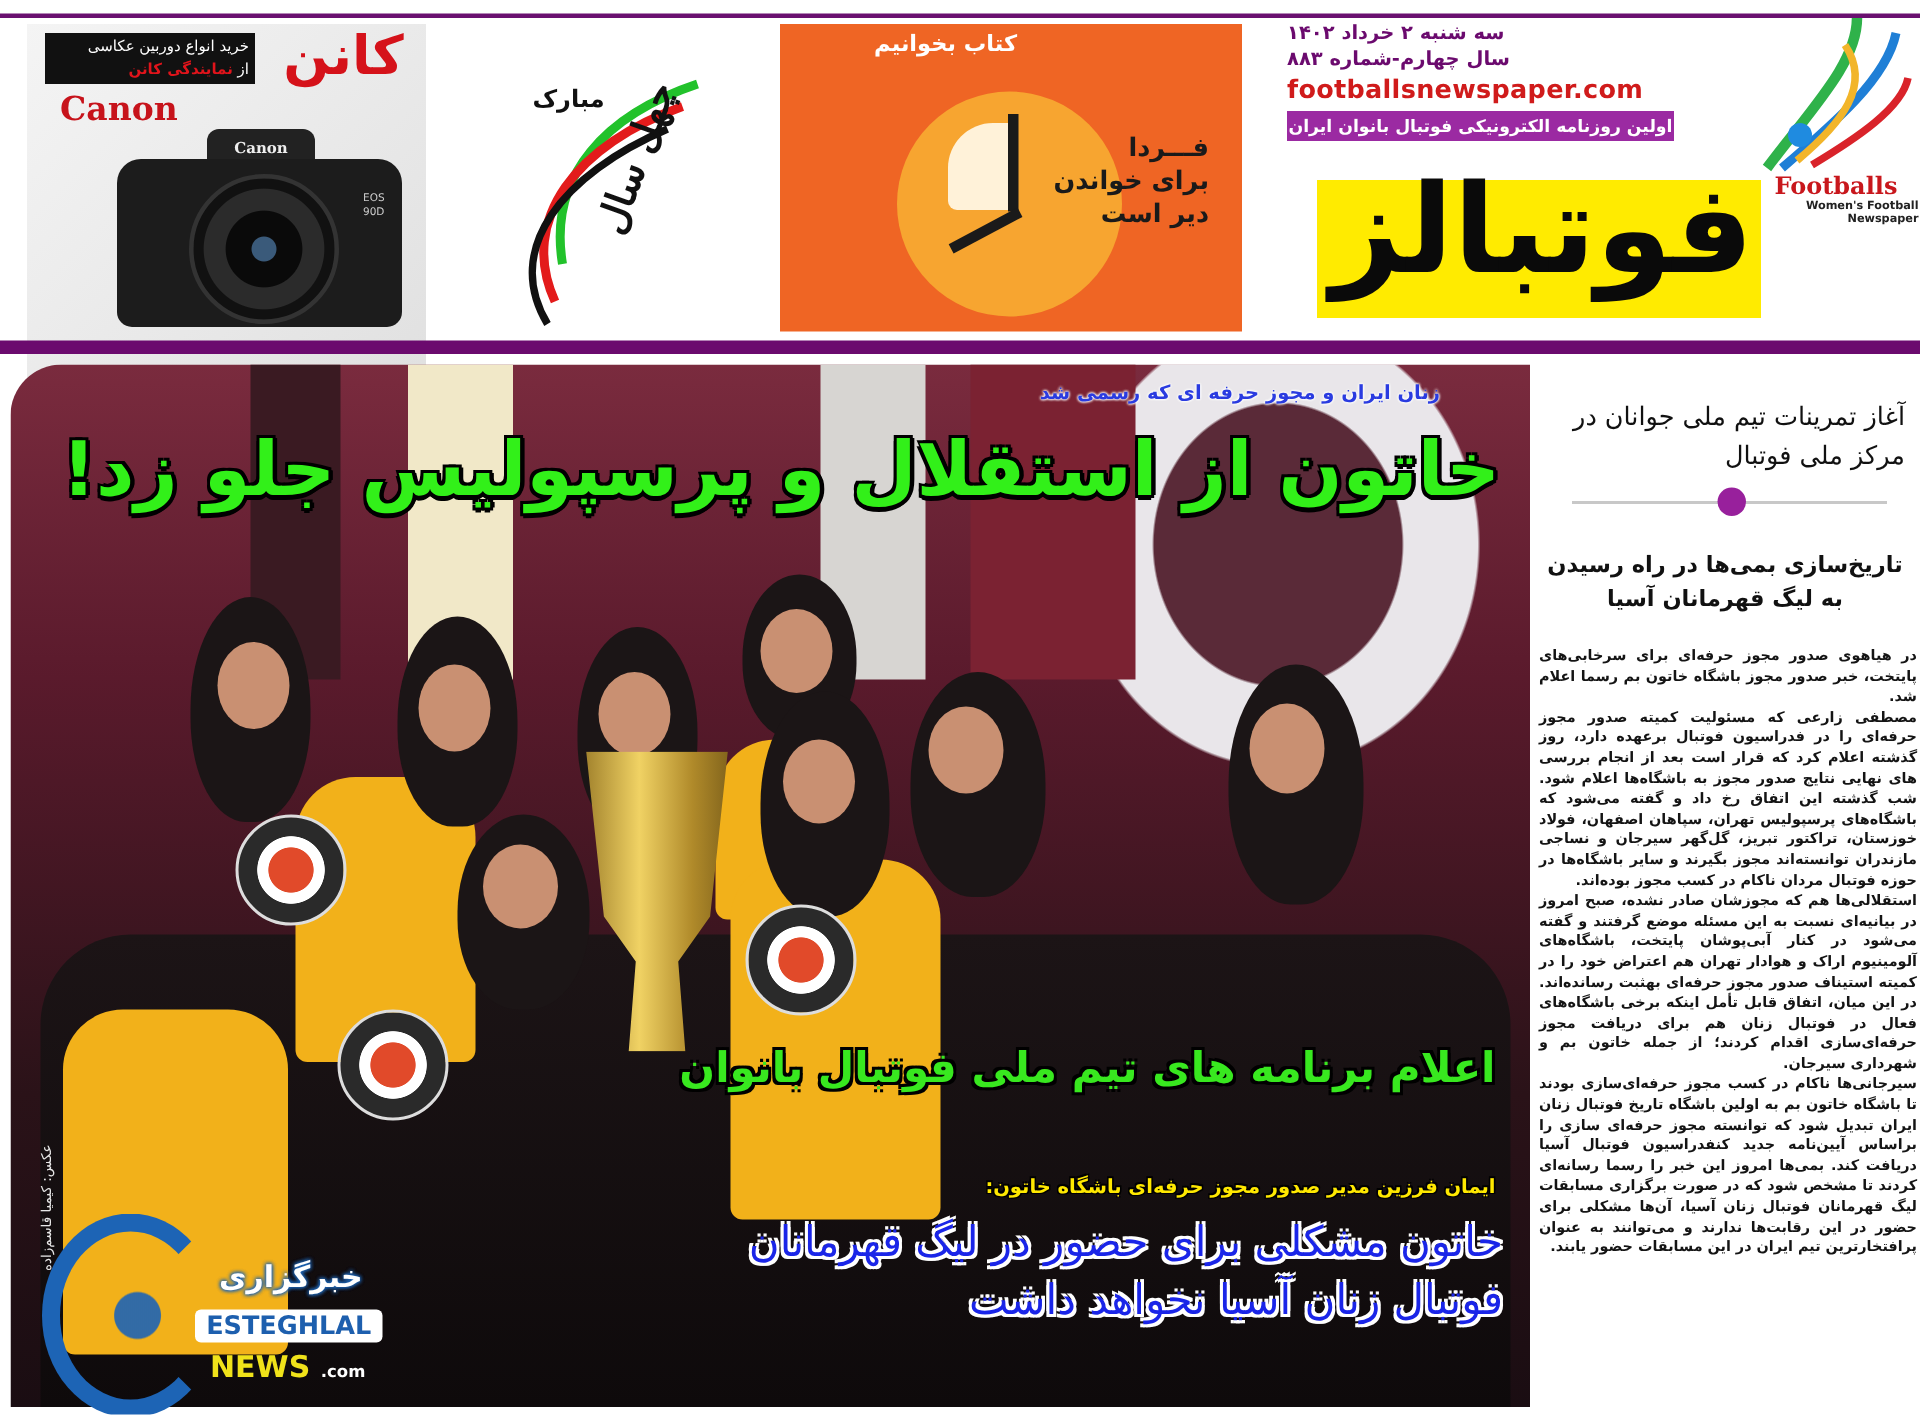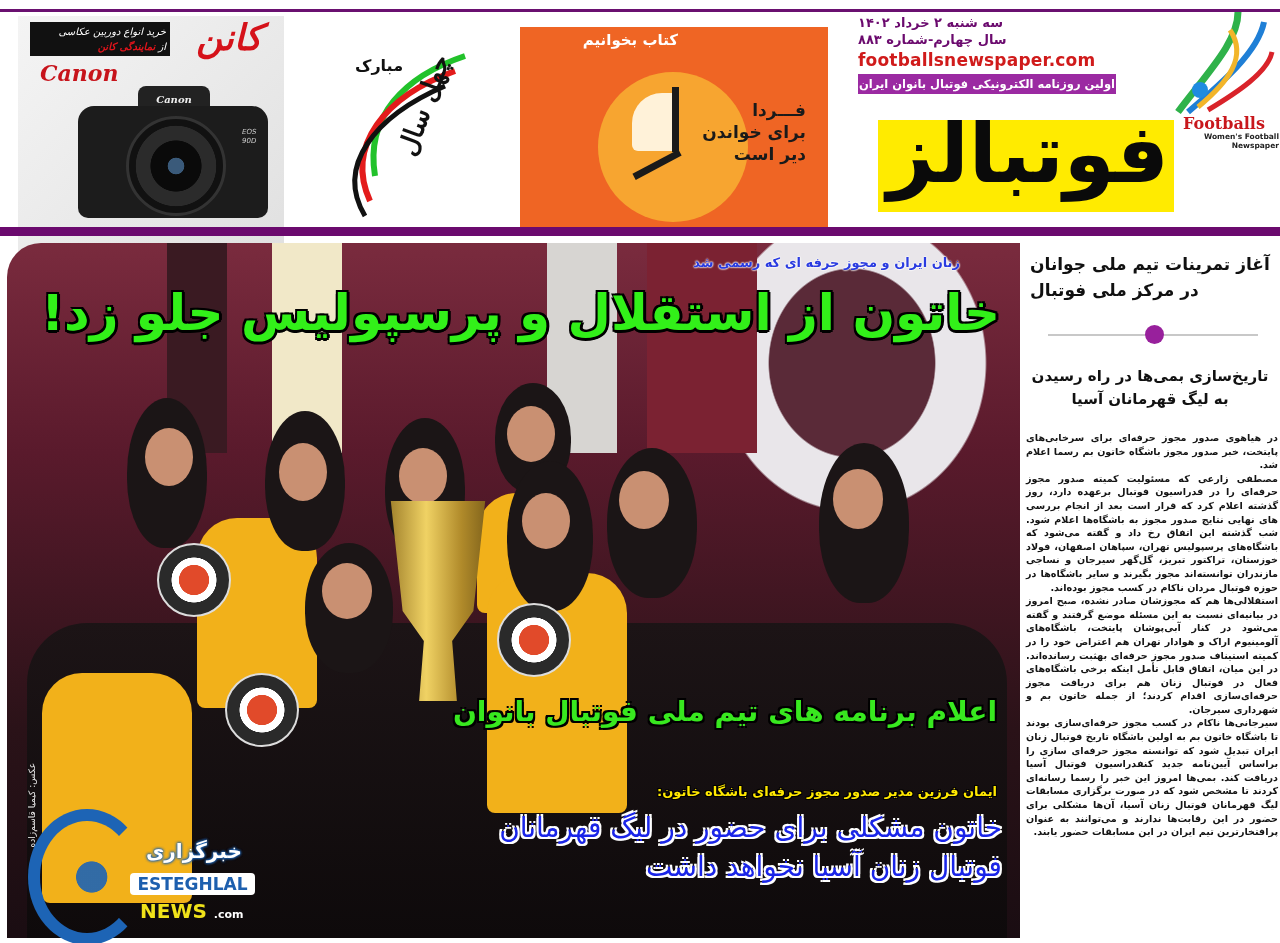--- a/index.html
+++ b/index.html
@@ -4,37 +4,37 @@
 <style>
   * { box-sizing: border-box; margin: 0; padding: 0; }
   html, body { width: 1280px; height: 943px; background: #ffffff; overflow: hidden; }
   body { position: relative; font-family: "DejaVu Sans", sans-serif; }
 
   .top-border { position: absolute; left: 0; top: 0; width: 1280px; height: 12px; background: #ffffff; border-bottom: 3px solid #6a1070; }
   .masthead { position: absolute; left: 0; top: 12px; width: 1280px; height: 214px; background: #fff; }
   .divider-bar { position: absolute; left: 0; top: 227px; width: 1280px; height: 9px; background: #6b0a6e; }
 
   
-  .canon-ad { position: absolute; left: 18px; top: 4px; width: 266px; height: 250px; background: linear-gradient(135deg,#f4f4f4,#e0e0e0); overflow: hidden; font-style: italic; }
+  .canon-ad { position: absolute; left: 18px; top: 4px; width: 266px; height: 250px; background: linear-gradient(135deg,#f4f4f4,#e0e0e0); overflow: hidden; }
   .canon-ad .tag-box { position: absolute; left: 12px; top: 6px; width: 140px; height: 34px; background: #111; color: #fff; font-size: 10px; direction: rtl; text-align: right; padding: 2px 4px; line-height: 15px; }
   .canon-ad .tag-box .red { color: #e0141b; font-weight: bold; }
   .canon-ad .brand-fa { position: absolute; left: 156px; top: 2px; width: 110px; height: 40px; color: #d5121a; font-weight: bold; font-size: 36px; line-height: 40px; text-align: center; font-family: "DejaVu Sans", sans-serif; }
   .canon-ad .brand-en { position: absolute; left: 22px; top: 44px; color: #c7131b; font-family: "DejaVu Serif", serif; font-weight: bold; font-size: 22px; }
   .camera { position: absolute; left: 60px; top: 70px; width: 190px; height: 132px; }
   .camera .body { position: absolute; left: 0; top: 20px; width: 190px; height: 112px; background: #1c1c1c; border-radius: 16px 16px 10px 10px; }
   .camera .hump { position: absolute; left: 60px; top: 0; width: 72px; height: 30px; background: #222; border-radius: 8px 8px 0 0; }
   .camera .hump span { position: absolute; left: 0; right: 0; top: 8px; text-align: center; color: #eee; font-family: "DejaVu Serif", serif; font-size: 10px; font-weight: bold; }
   .camera .lens { position: absolute; left: 48px; top: 30px; width: 100px; height: 100px; border-radius: 50%; background: radial-gradient(circle, #3a5a7a 0 12%, #0a0a0a 13% 38%, #2b2b2b 39% 60%, #111 61% 100%); border: 3px solid #333; }
   .camera .model { position: absolute; left: 164px; top: 42px; color: #ccc; font-size: 7px; line-height: 9px; }
 
   
   .calligraphy { position: absolute; left: 315px; top: 4px; width: 185px; height: 207px; }
 
   
-  .book-ad { position: absolute; left: 520px; top: 15px; width: 308px; height: 205px; background: #ef6524; overflow: hidden; }
+  .book-ad { position: absolute; left: 520px; top: 4px; width: 308px; height: 205px; background: #ef6524; overflow: hidden; }
   .book-ad .title { position: absolute; right: 150px; top: 4px; color: #fff; font-weight: bold; font-size: 15px; direction: rtl; white-space: nowrap; }
   .book-ad .clock { position: absolute; left: 78px; top: 45px; width: 150px; height: 150px; border-radius: 50%; background: #f7a530; }
   .book-ad .hand-h { position: absolute; left: 152px; top: 60px; width: 7px; height: 65px; background: #1a1a1a; }
   .book-ad .hand-m { position: absolute; left: 108px; top: 122px; width: 52px; height: 7px; background: #1a1a1a; transform: rotate(-28deg); transform-origin: right center; }
   .book-ad .pages { position: absolute; left: 112px; top: 66px; width: 40px; height: 58px; background: #fff6e3; border-radius: 30px 0 0 6px; opacity: 0.95; }
   .book-ad .slogan { position: absolute; left: 160px; top: 72px; width: 126px; color: #1a1a1a; font-weight: bold; font-size: 17px; line-height: 22px; direction: rtl; text-align: right; }
 
   
   .mast-info { position: absolute; left: 858px; top: 0; width: 422px; height: 214px; }
   .mast-info .date { position: absolute; left: 0; top: 2px; width: 260px; color: #6b0a6e; font-size: 13px; font-weight: bold; direction: rtl; text-align: left; line-height: 17px; }
@@ -74,21 +74,21 @@
   
   .watermark { position: absolute; left: 18px; top: 801px; width: 230px; height: 150px; }
   .watermark .ball { position: absolute; left: 10px; top: 8px; width: 118px; height: 136px; border-radius: 50%; border: 12px solid #1d64b5; border-right-color: transparent; background: radial-gradient(circle at 55% 50%, rgba(29,100,181,0.9) 0 20%, rgba(0,0,0,0) 21%); }
   .watermark .fa-name { position: absolute; left: 128px; top: 38px; color: #fff; font-weight: bold; font-size: 20px; text-shadow: 0 0 3px #1d64b5, 0 0 3px #1d64b5, 0 0 3px #1d64b5; direction: rtl; }
   .watermark .esteghlal { position: absolute; left: 112px; top: 72px; width: 125px; height: 22px; background: #fff; border-radius: 4px; color: #1d5fae; font-weight: bold; font-size: 17px; line-height: 22px; text-align: center; }
   .watermark .news { position: absolute; left: 122px; top: 98px; color: #f0e21a; font-weight: bold; font-size: 20px; }
   .watermark .news span { color: #fff; font-size: 11px; }
 
   
   .right-col { position: absolute; left: 1024px; top: 243px; width: 256px; height: 700px; direction: rtl; }
-  .right-col .h1 { position: absolute; left: 6px; top: 8px; width: 240px; text-align: left; font-weight: bold; font-size: 17px; line-height: 26px; color: #111; }
+  .right-col .h1 { position: absolute; left: 6px; top: 22px; width: 240px; text-align: right; font-weight: normal; font-size: 17px; line-height: 26px; color: #111; }
   .right-col .sep { position: absolute; left: 24px; top: 91px; width: 210px; height: 2px; background: #c8c8c8; }
   .right-col .dot { position: absolute; left: 121px; top: 82px; width: 19px; height: 19px; border-radius: 50%; background: #98209c; }
   .right-col .h2 { position: absolute; left: 6px; top: 122px; width: 240px; text-align: center; font-weight: bold; font-size: 15px; line-height: 23px; color: #111; }
   .right-col .body { position: absolute; left: 2px; top: 188px; width: 252px; text-align: justify; font-size: 9.6px; line-height: 13.6px; color: #141414; font-weight: bold; }
   .right-col .body p { margin: 0; }
 </style>
 </head>
 <body>
 
 <div class="top-border"></div>

